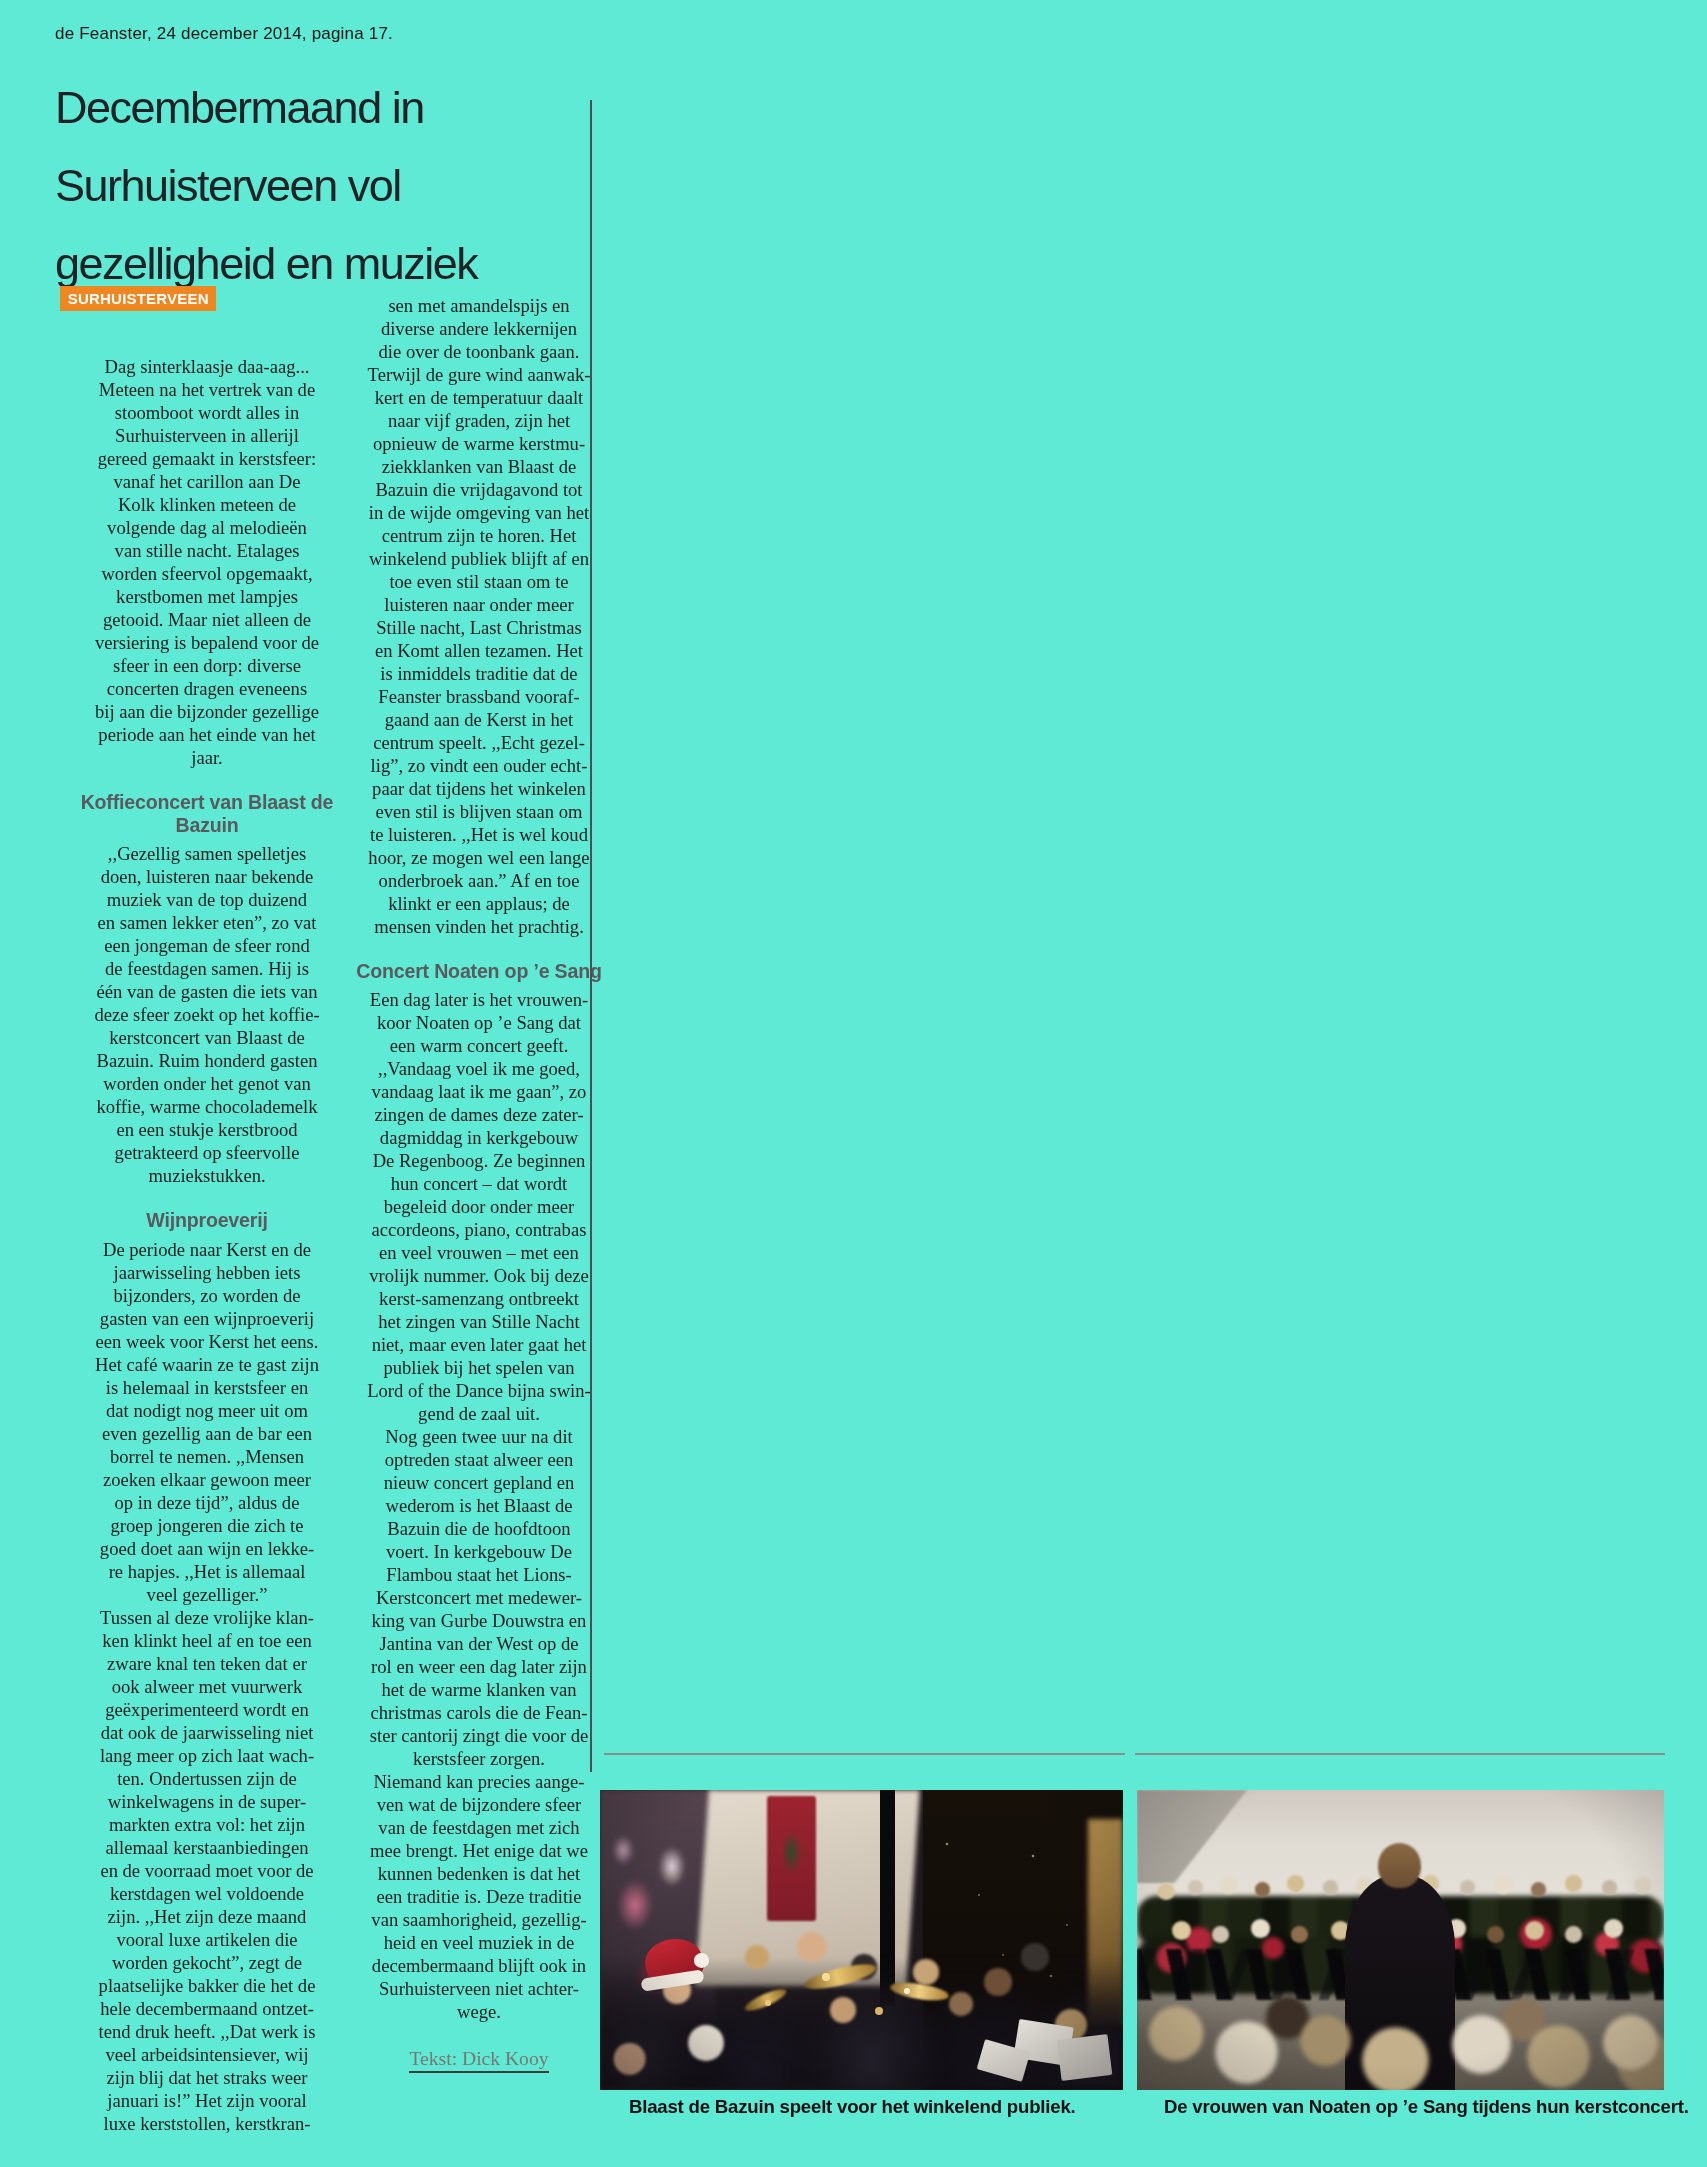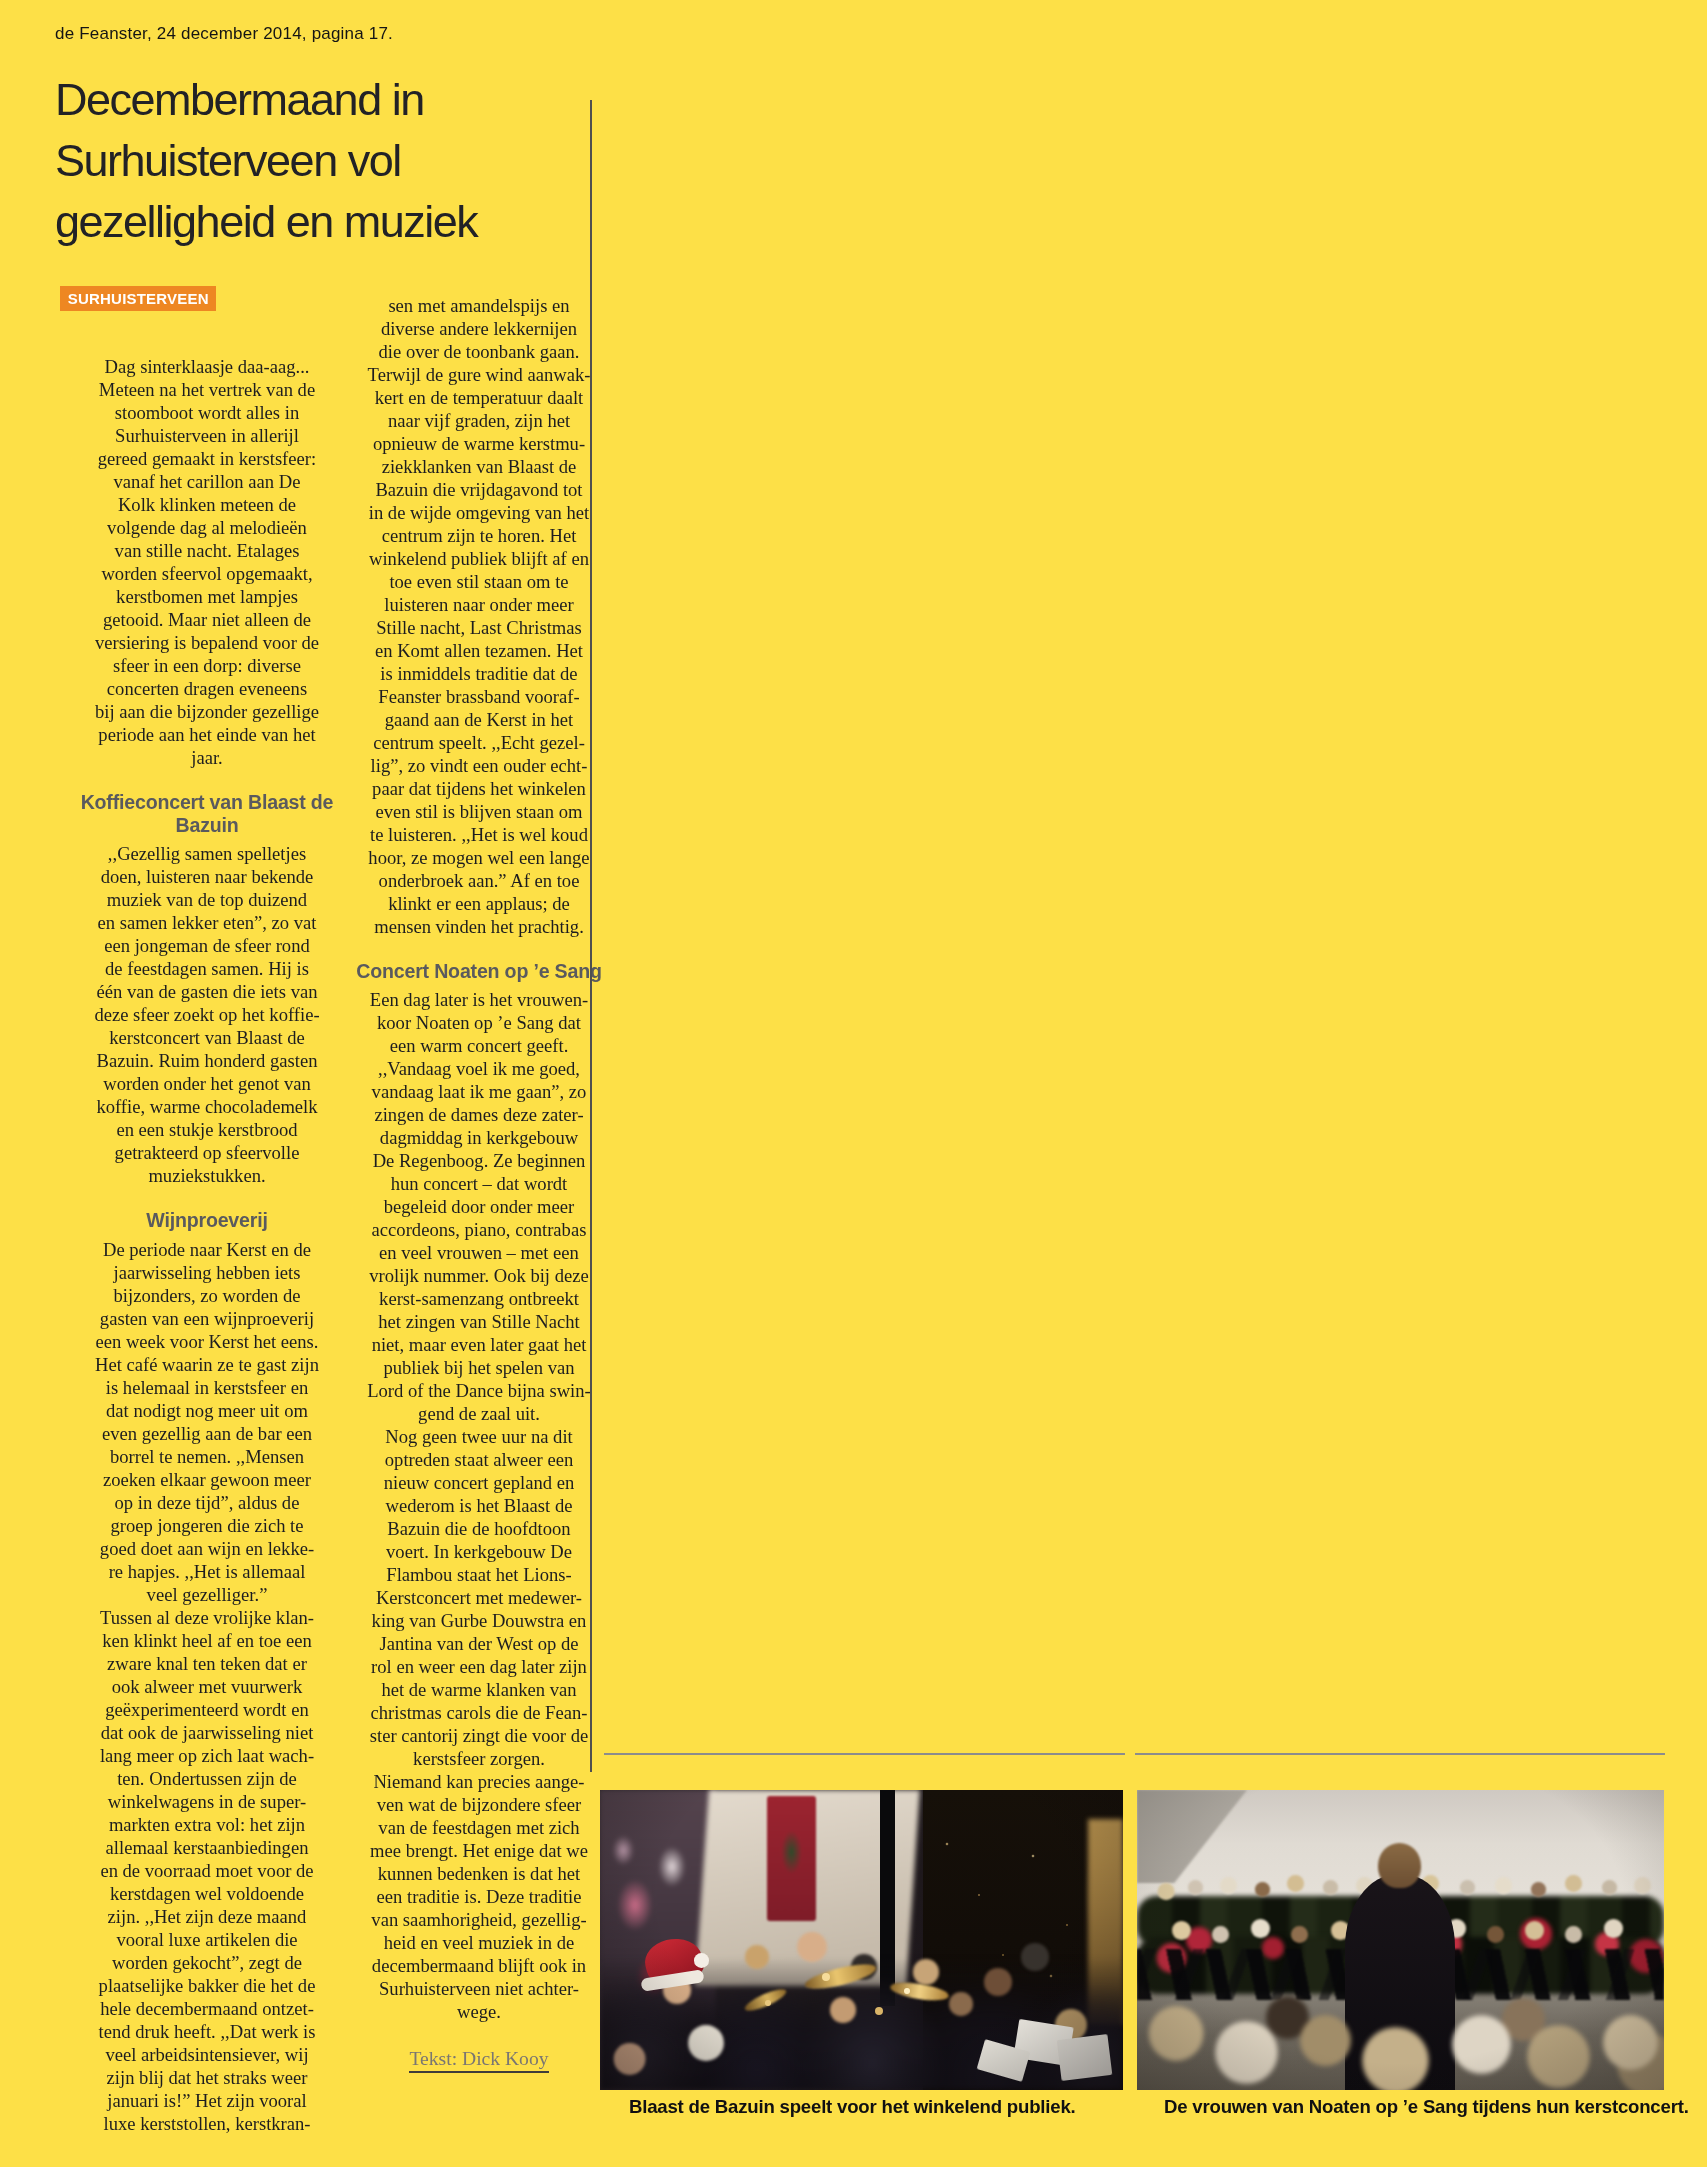--- a/index.html
+++ b/index.html
@@ -1,24 +1,24 @@
 <!DOCTYPE html>
 <html><head>
 <meta charset="utf-8">
 <title>de Feanster p17</title>
 <style>
   html,body{margin:0;padding:0;background:#ffffff;}
-  .page{position:relative;width:1707px;height:2167px;background:#fde047;overflow:hidden;
+  .page{position:relative;width:1707px;height:2167px;background:#5eead4;overflow:hidden;
         font-family:"Liberation Serif",serif;color:#1d1d1f;}
 
   .masthead{position:absolute;left:55px;top:23.5px;font-family:"Liberation Sans",sans-serif;
             font-size:17px;color:#141414;letter-spacing:0.2px;}
 
   .headline{position:absolute;left:55px;top:69px;font-family:"Liberation Sans",sans-serif;
-            font-size:45px;line-height:61px;font-weight:400;color:#222226;letter-spacing:-1.5px;
+            font-size:45px;line-height:78px;font-weight:400;color:#222226;letter-spacing:-1.5px;
             white-space:pre-line;}
 
   .loc-tag{position:absolute;left:60px;top:286px;background:#ee8722;color:#ffffff;
            font-family:"Liberation Sans",sans-serif;font-weight:bold;font-size:15px;
            padding:3.9px 7.8px 3.9px 7.8px;letter-spacing:0.2px;}
 
   .col{position:absolute;width:294px;font-size:18.6px;line-height:23px;text-align:center;}
   .col p{margin:0;white-space:pre-line;}
   .col h3{margin:21.6px 0 5.9px 0;font-family:"Liberation Sans",sans-serif;font-size:19.6px;
           line-height:23px;color:#5a5a5e;letter-spacing:-0.2px;white-space:pre-line;}

